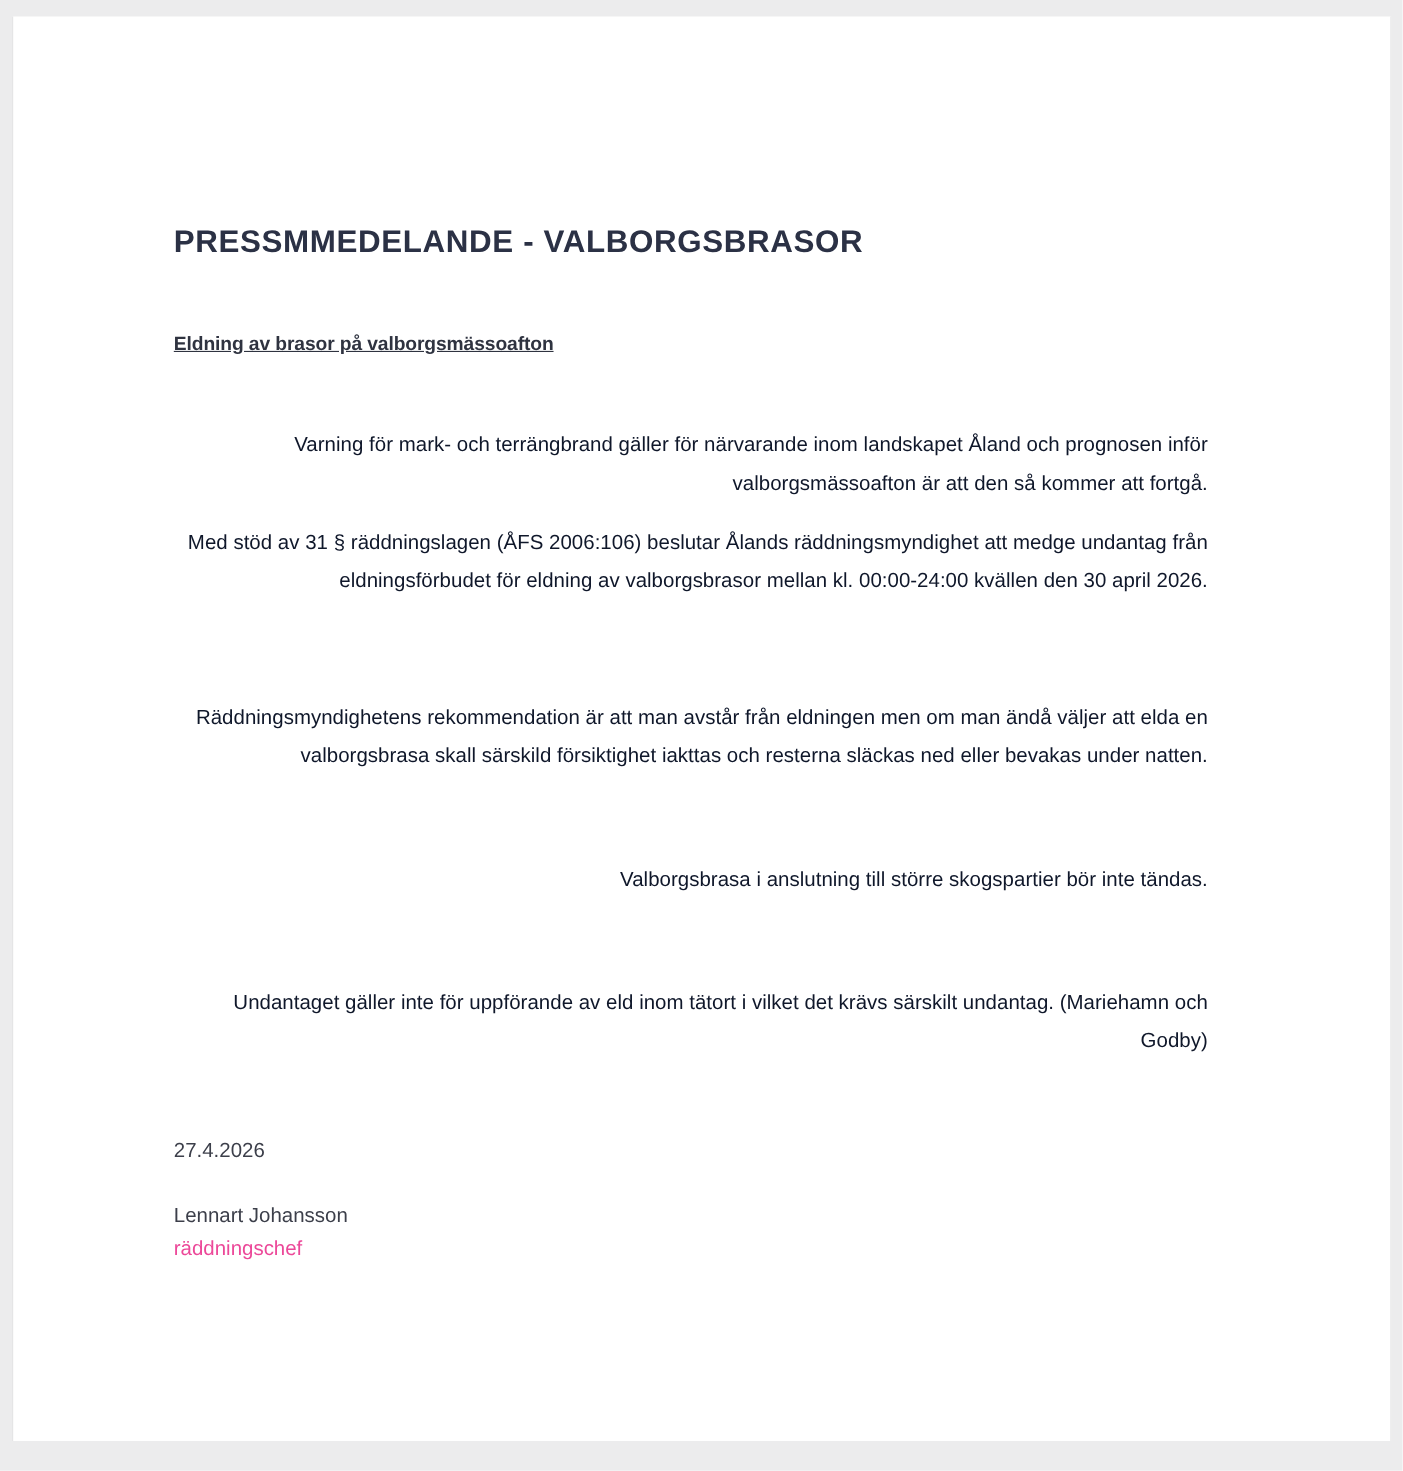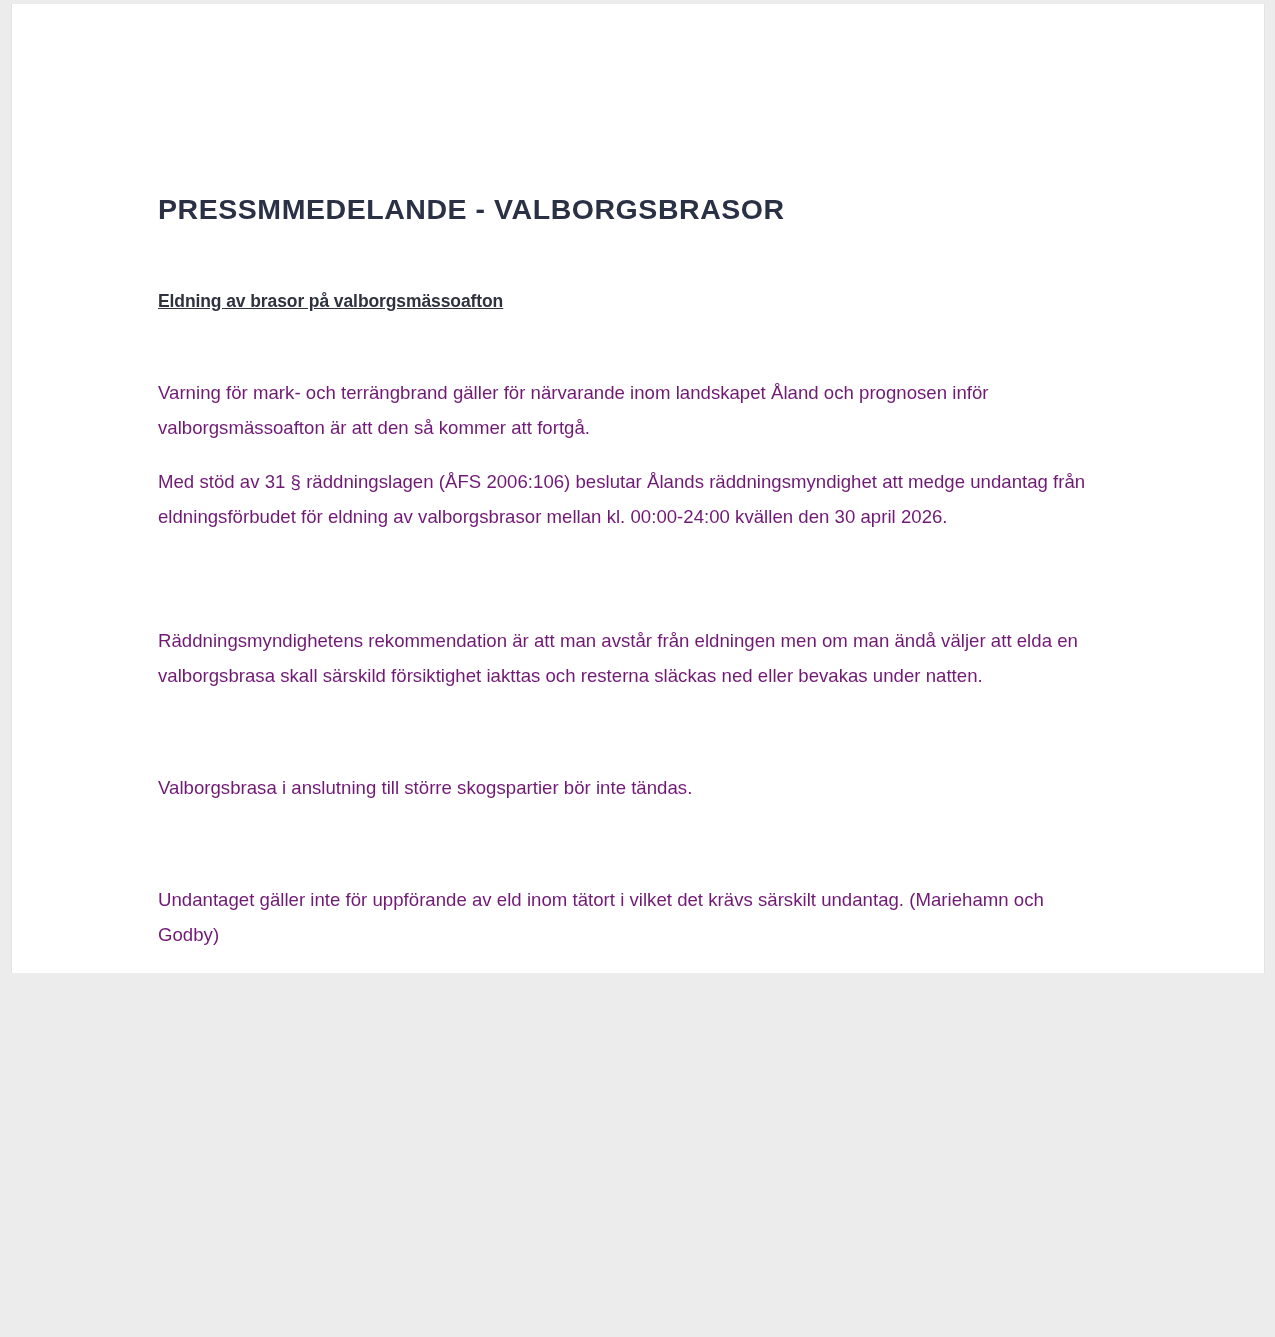--- a/index.html
+++ b/index.html
@@ -11,23 +11,23 @@
     height: 1337px;
     background: #ececed;
     font-family: "Liberation Sans", sans-serif;
     overflow: hidden;
   }
 
   
   #page {
     position: absolute;
     left: 11px;
-    top: 4px;
+    top: 15px;
     width: 1254px;
-    height: 969px;
+    height: 1295px;
     background: #ffffff;
     box-sizing: border-box;
     border-left: 1px solid #e3e3e4;
     border-right: 1px solid #e3e3e4;
     overflow: hidden;
   }
 
   #doc-body {
     position: absolute;
     left: 146px;
@@ -61,24 +61,25 @@
 
   
   .body-block {
     padding-top: 64px;
   }
 
   .para {
     margin: 0 0 19px 0;
     font-size: 18.6px;
     font-weight: 400;
-    color: #701a75;
+    color: #0f172a;
     line-height: 1.88;
     letter-spacing: 0.02px;
     max-width: 942px;
+    text-align: right;
   }
 
   .para:last-child {
     margin-bottom: 0;
   }
 
   
   .gap-line {
     height: 70px;
   }

